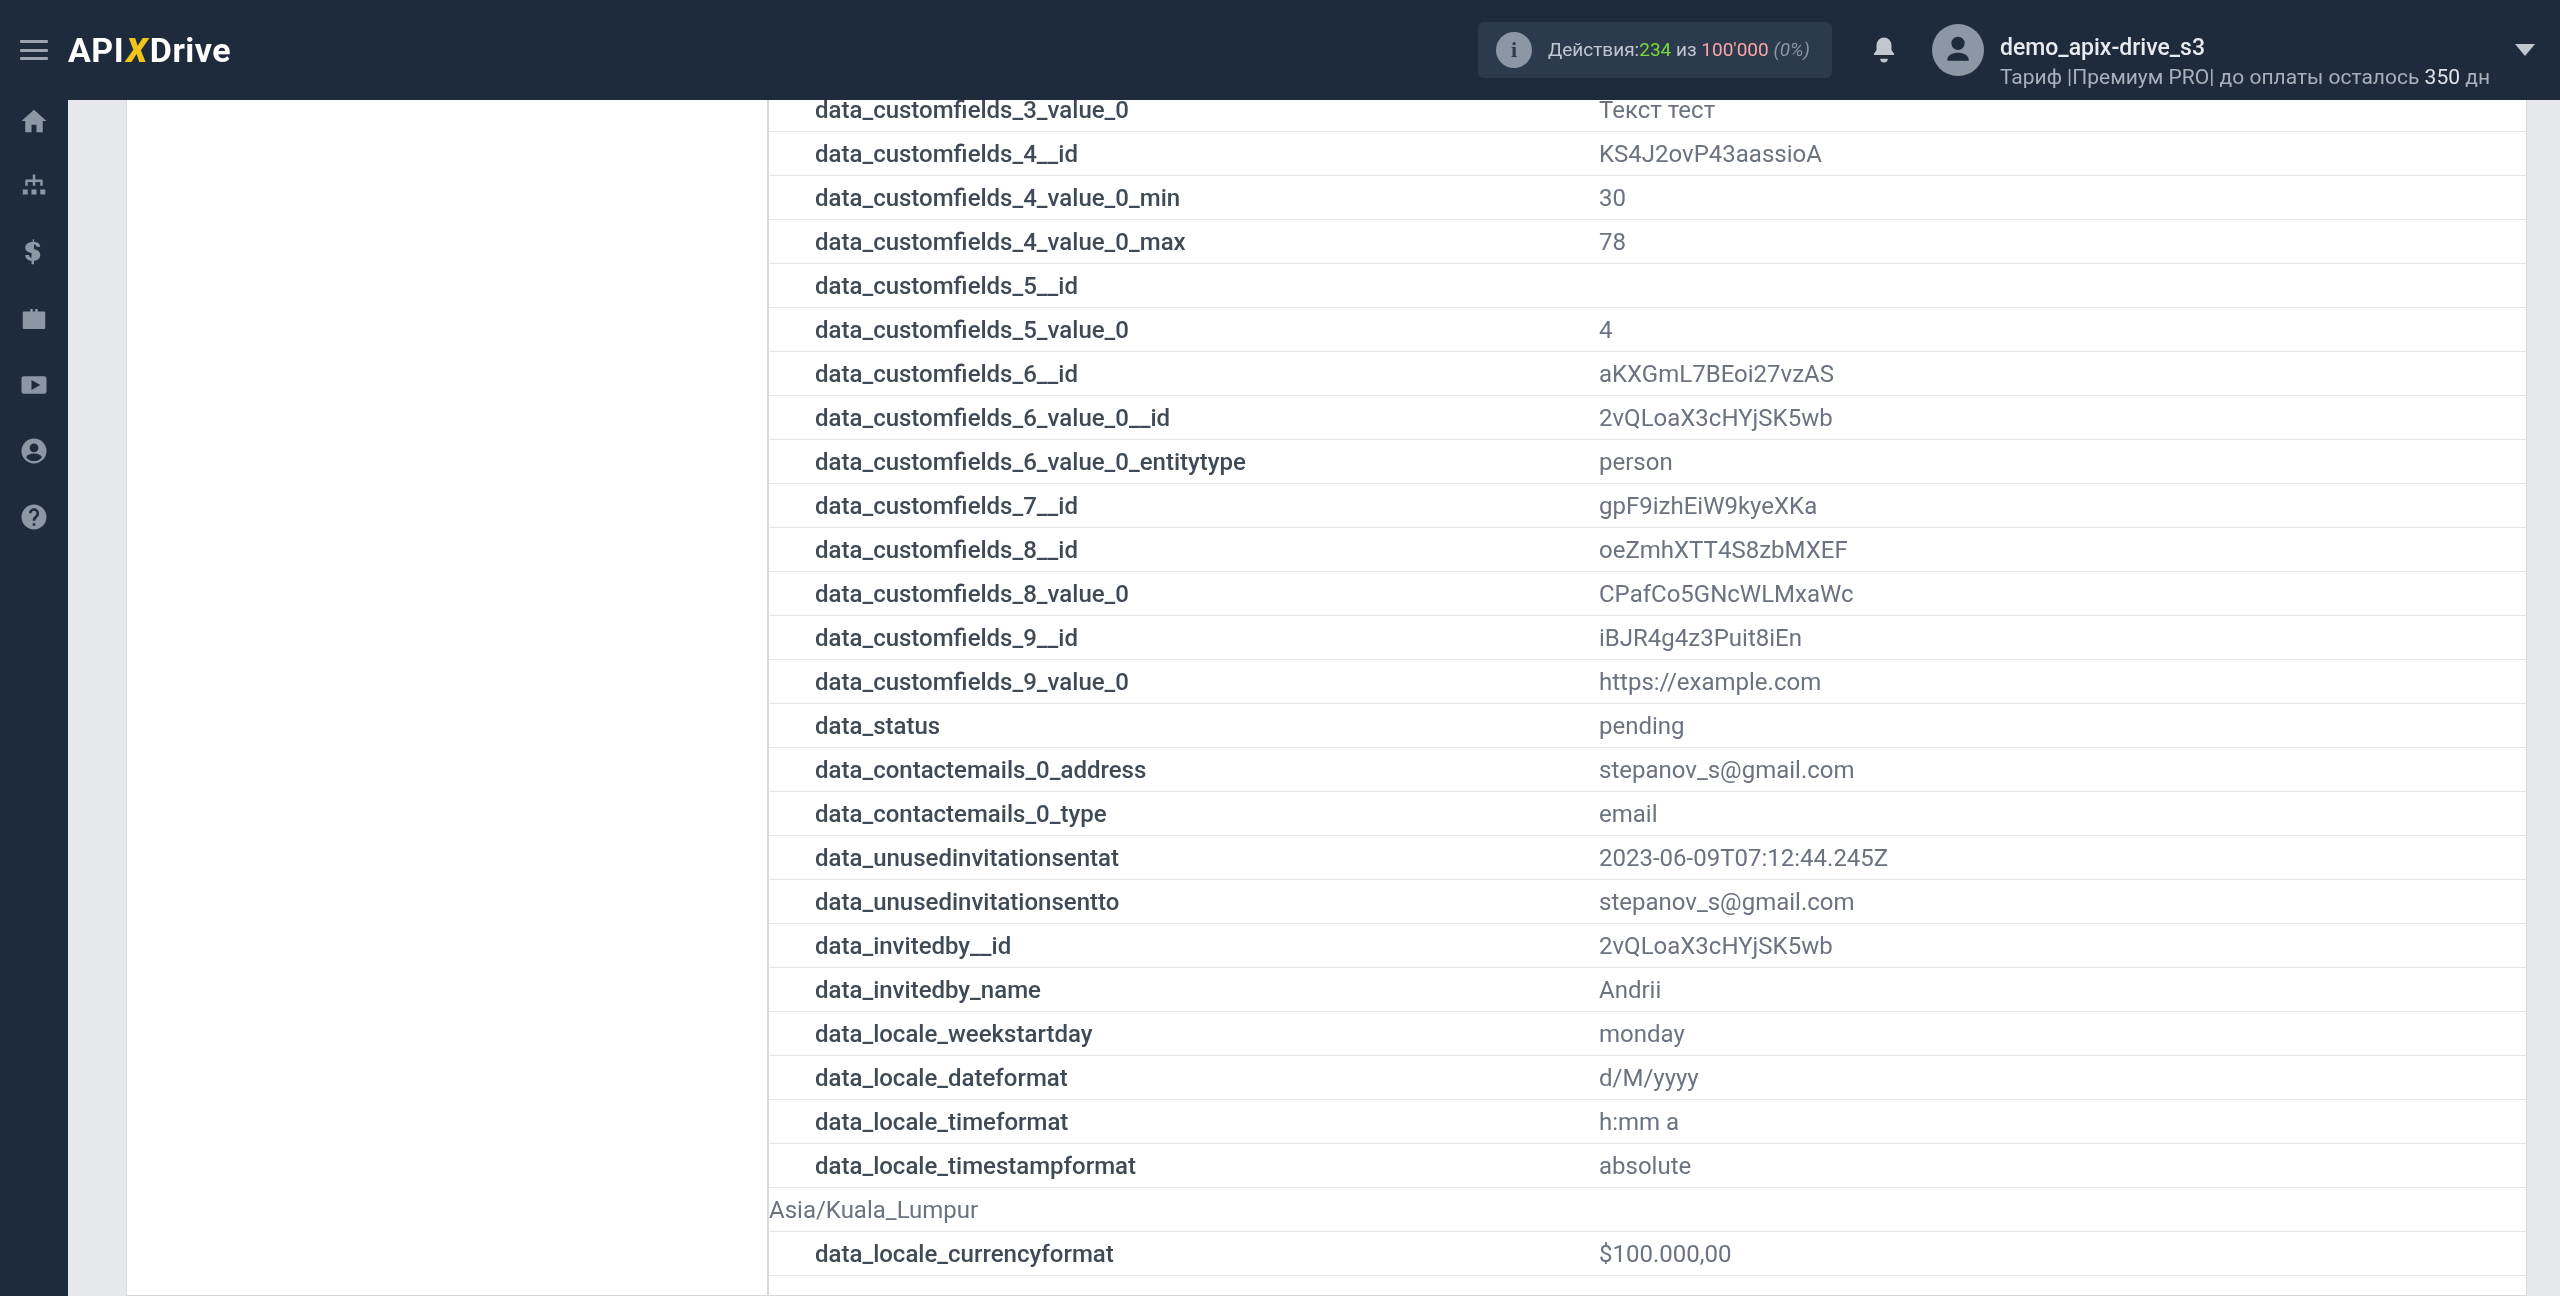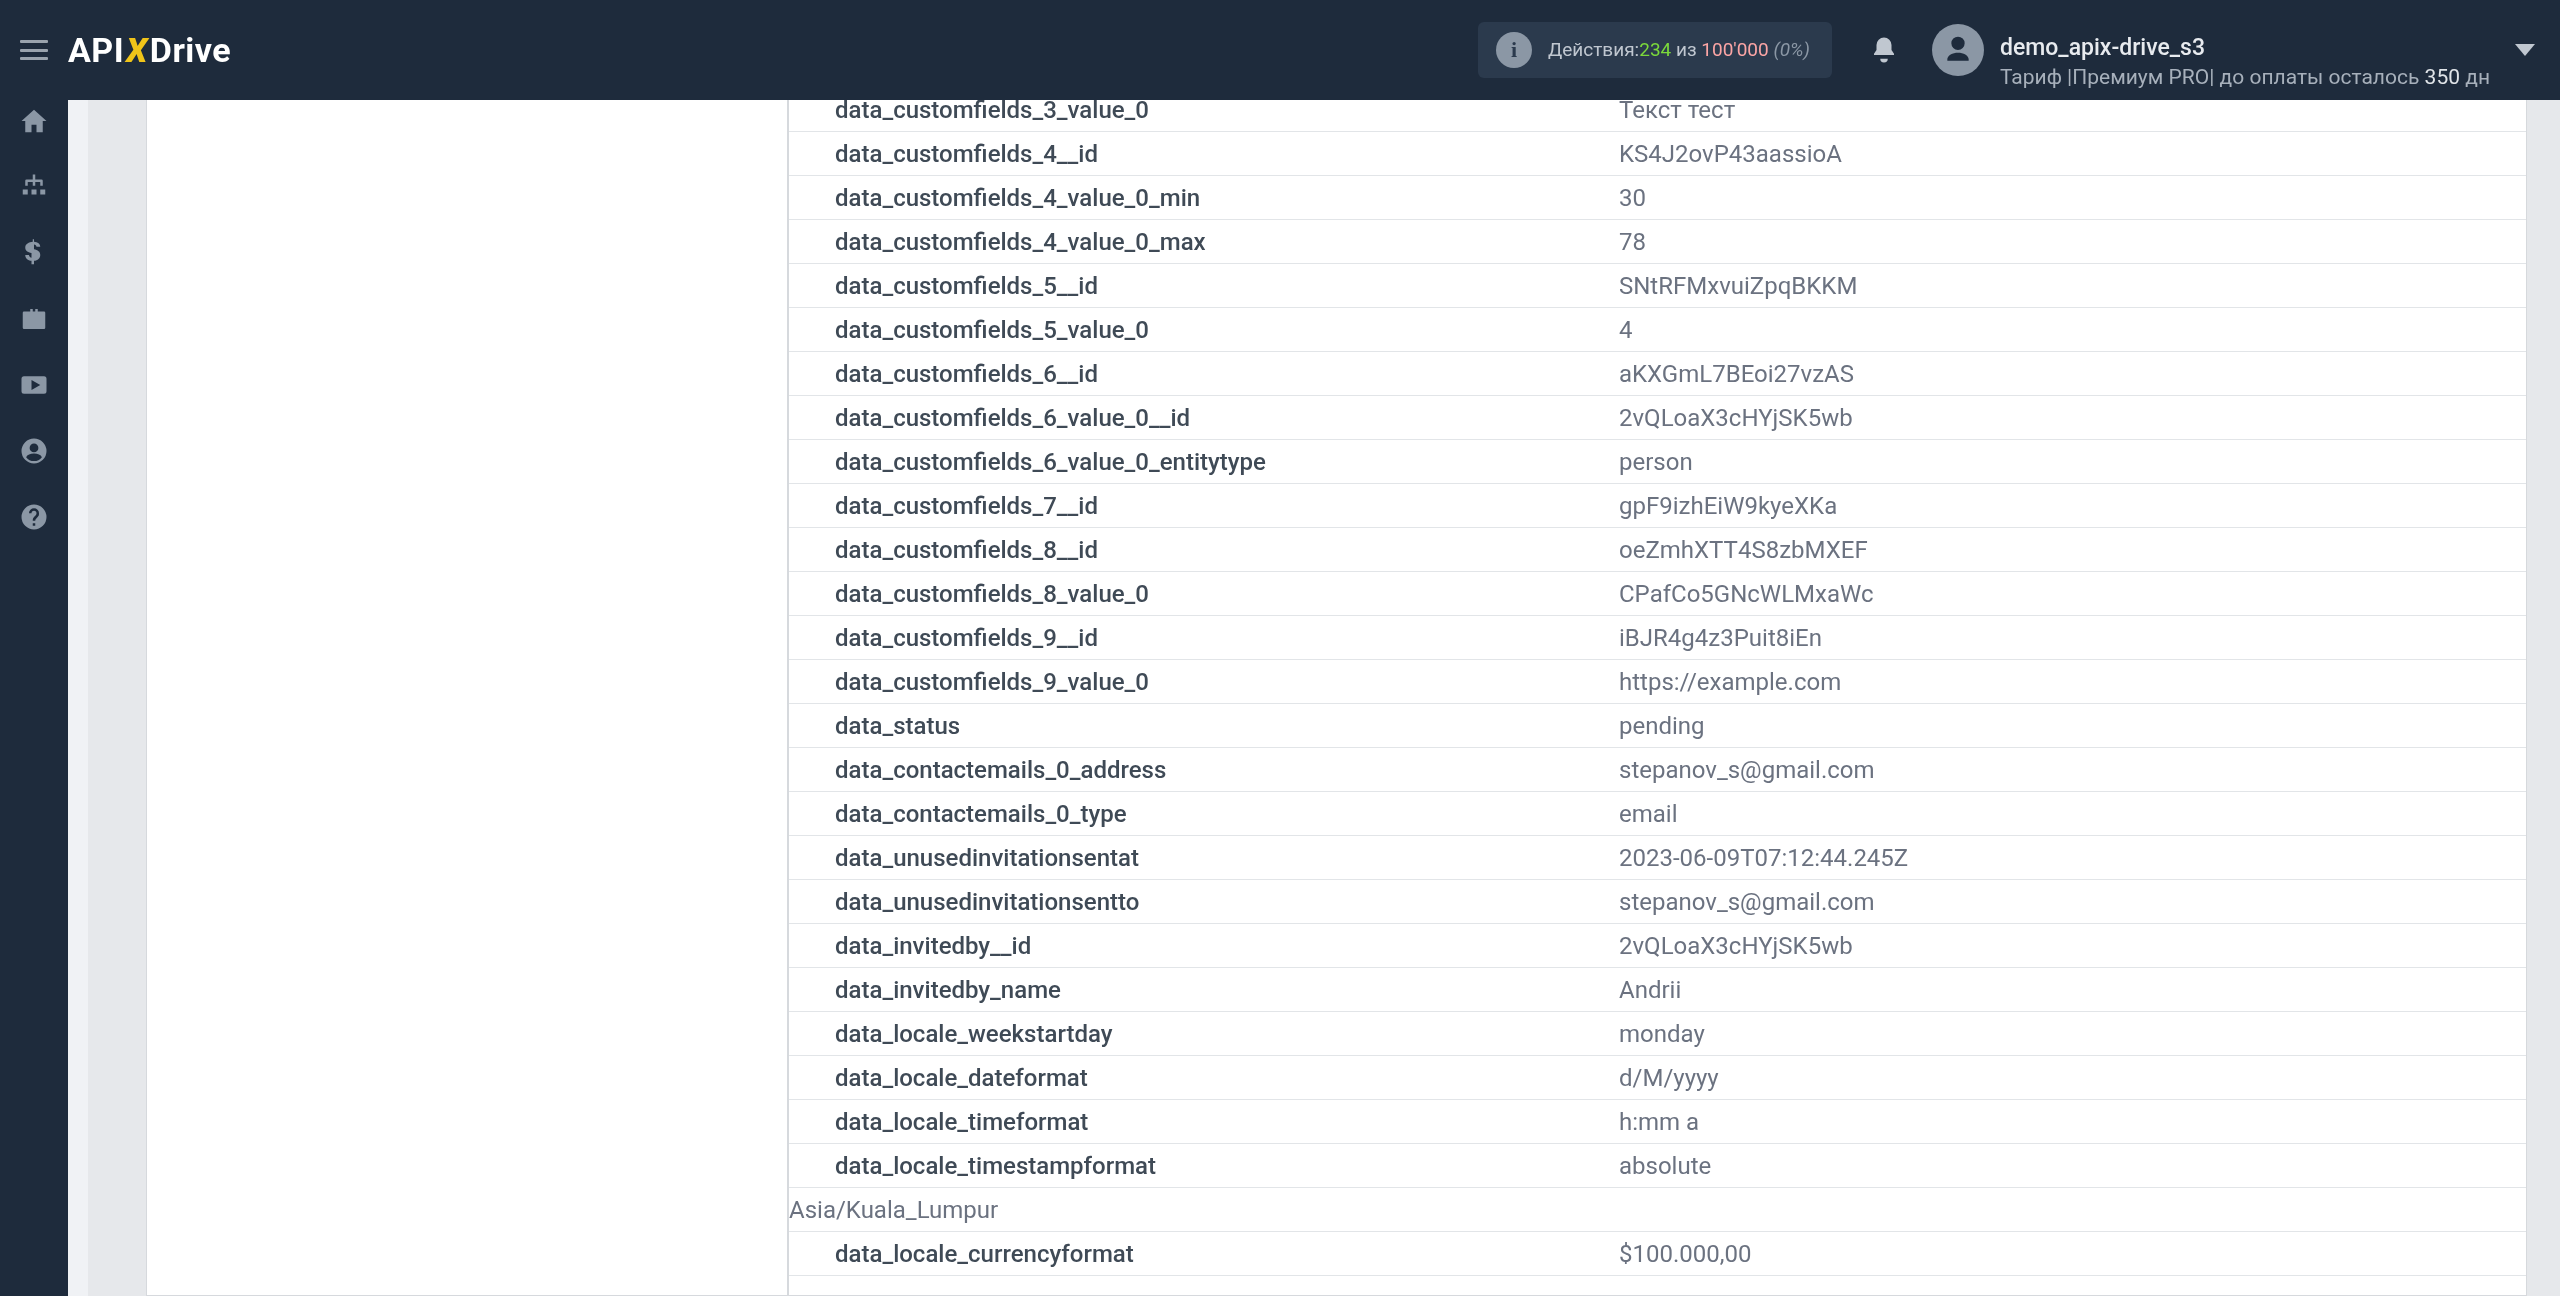--- a/index.html
+++ b/index.html
@@ -39,21 +39,21 @@
 
 .chevron-area { width: 70px; display: flex; align-items: center; justify-content: center; cursor: pointer; }
 .chevron-down { width: 0; height: 0; border-left: 10px solid transparent; border-right: 10px solid transparent; border-top: 12px solid #c0c7d0; }
 
 
 .sidebar { position: fixed; top: 88px; left: 0; width: 68px; bottom: 0; background: #1e2b3c; display: flex; flex-direction: column; z-index: 90; }
 .sidebar-item { width: 68px; height: 66px; display: flex; align-items: center; justify-content: center; cursor: pointer; }
 .sidebar-item svg { fill: #8b97a5; width: 30px; height: 30px; }
 
 
-.main { position: absolute; top: 88px; left: 68px; right: 0; bottom: 0; background: #e6e8eb; overflow: hidden; margin-left: 20px; }
+.main { position: absolute; top: 88px; left: 68px; right: 0; bottom: 0; background: #e6e8eb; overflow: hidden; }
 .panel-left { position: absolute; top: 0; left: 58px; width: 642px; bottom: 0; background: #fff; border: 1px solid #d6d9dd; border-top: none; }
 .panel-right { position: absolute; top: 0; left: 700px; right: 33px; bottom: 0; background: #fff; border: 1px solid #d6d9dd; border-top: none; overflow: hidden; }
 
 .data-table { width: 100%; }
 .data-row { display: flex; border-bottom: 1px solid #e2e5e8; font-size: 24px; color: #4b5563; min-height: 44px; align-items: center; padding: 7px 0; }
 .data-key { flex: 0 0 830px; padding-left: 46px; padding-right: 12px; font-weight: 500; color: #3f4a56; }
 .data-val { flex: 1; padding-right: 20px; color: #6b7280; word-break: break-all; }
 </style>
 </head>
 <body>
@@ -161,21 +161,20 @@
         <div class="data-row">
           <div class="data-key">data_customfields_4_value_0_min</div>
           <div class="data-val">30</div>
         </div>
         <div class="data-row">
           <div class="data-key">data_customfields_4_value_0_max</div>
           <div class="data-val">78</div>
         </div>
         <div class="data-row">
           <div class="data-key">data_customfields_5__id</div>
-          <div class="data-val">SNtRFMxvuiZpqBKKM</div>
         </div>
         <div class="data-row">
           <div class="data-key">data_customfields_5_value_0</div>
           <div class="data-val">4</div>
         </div>
         <div class="data-row">
           <div class="data-key">data_customfields_6__id</div>
           <div class="data-val">aKXGmL7BEoi27vzAS</div>
         </div>
         <div class="data-row">

